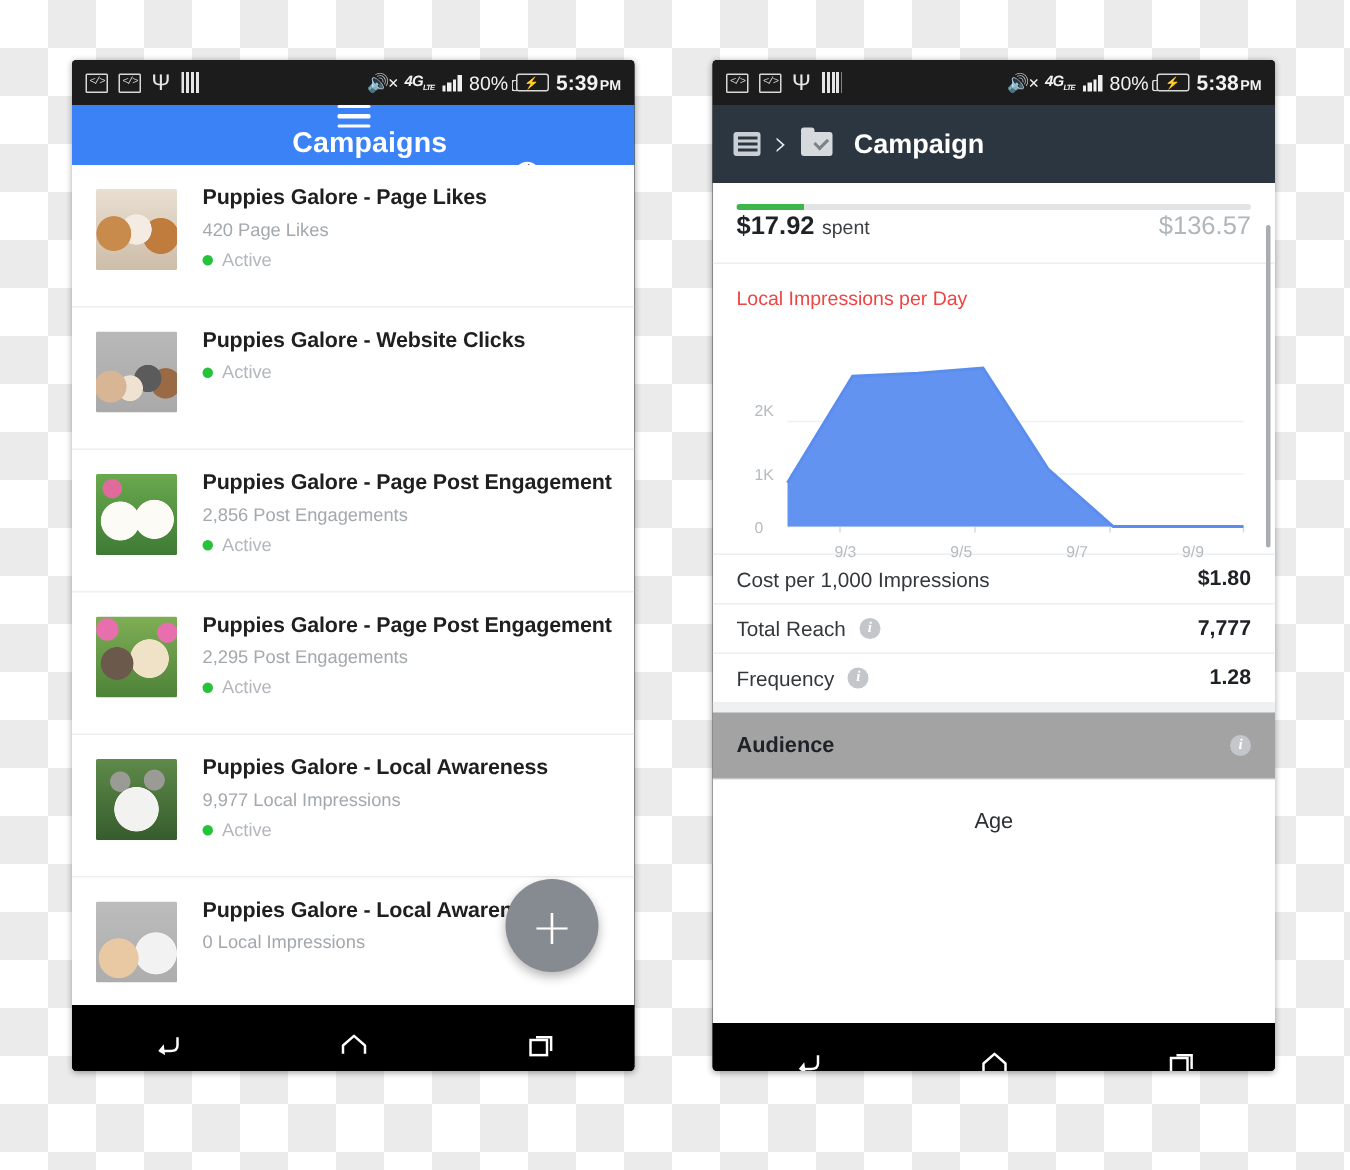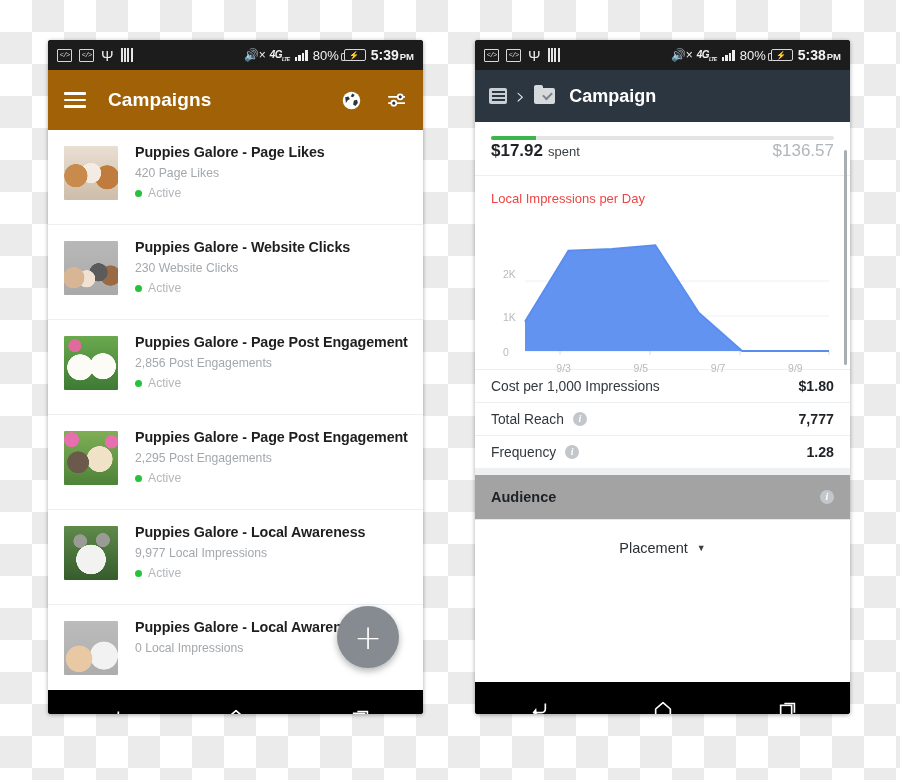--- a/index.html
+++ b/index.html
@@ -73,26 +73,27 @@
     content:''; position:absolute; left:-4px; top:3px;
     width:3px; height:6px; border:1.5px solid #d8d8d8; border-right:none;
     border-radius:2px 0 0 2px;
   }
   .sb-batt b { font-size: 8px; color: #d8d8d8; }
   .sb-time { font-size: 14px; font-weight: bold; }
   .sb-time span { font-size: 9.5px; font-weight: bold; margin-left: 1px; }
 
   
   .appbar {
-    height: 60px;
-    background: #a16207;
+    height: 40px;
+    background: #3b82f6;
     display: flex;
     align-items: center;
     padding: 0 16px;
     color: #fff;
+    flex-direction: column;
   }
   .hamburger { width: 22px; display:flex; flex-direction:column; gap:4px; cursor:pointer; }
   .hamburger span { height: 2.4px; background: #fff; border-radius: 1px; display:block; }
   .appbar-title { font-size: 19px; font-weight: bold; margin-left: 22px; letter-spacing: .1px; }
   .appbar-actions { margin-left: auto; display: flex; align-items: center; gap: 26px; }
   .globe-ic { width: 19px; height: 19px; }
   .tune-ic { width: 20px; height: 16px; }
 
   
   .crumbbar {
@@ -271,21 +272,20 @@
 
     <div class="camp-row">
       <div class="thumb" style="background:
              radial-gradient(circle at 18% 68%, #d8b594 0 18%, transparent 19%),
              radial-gradient(circle at 42% 70%, #efe2d2 0 17%, transparent 18%),
              radial-gradient(circle at 64% 58%, #5b5b5b 0 19%, transparent 20%),
              radial-gradient(circle at 86% 64%, #9a6a45 0 17%, transparent 18%),
              linear-gradient(#b8b8b8, #a9a9a9);"></div>
       <div class="camp-text">
         <div class="camp-title">Puppies Galore - Website Clicks</div>
-        <div class="camp-sub">230 Website Clicks</div>
         <div class="camp-status">
             <span class="dot"></span>
             <span>Active</span>
           </div>
       </div>
     </div>
 
     <div class="camp-row">
       <div class="thumb" style="background:
              radial-gradient(circle at 30% 58%, #fdfbf6 0 26%, transparent 27%),
@@ -455,22 +455,21 @@
       <span class="info-ic">i</span>
       <span class="val">1.28</span>
     </div>
 
     <div class="aud-head">
       <span>Audience</span>
       <span class="info-ic">i</span>
     </div>
     <div class="aud-tabs">
       <div class="aud-tab">
-        <span>Placement</span>
-        <span class="caret">▼</span>
+        <span>Age</span>
       </div>
     </div>
 
     <div class="vscroll"></div>
   </div>
 
   <div class="navbar">
     <svg class="nav-ic" viewBox="0 0 24 24">
       <path d="M20 6 L20 12 Q20 16 15 16 L7 16" fill="none" stroke="#fff" stroke-width="1.8"></path>
       <path d="M10 11 L6 16 L11 19 Z" fill="#fff"></path>

